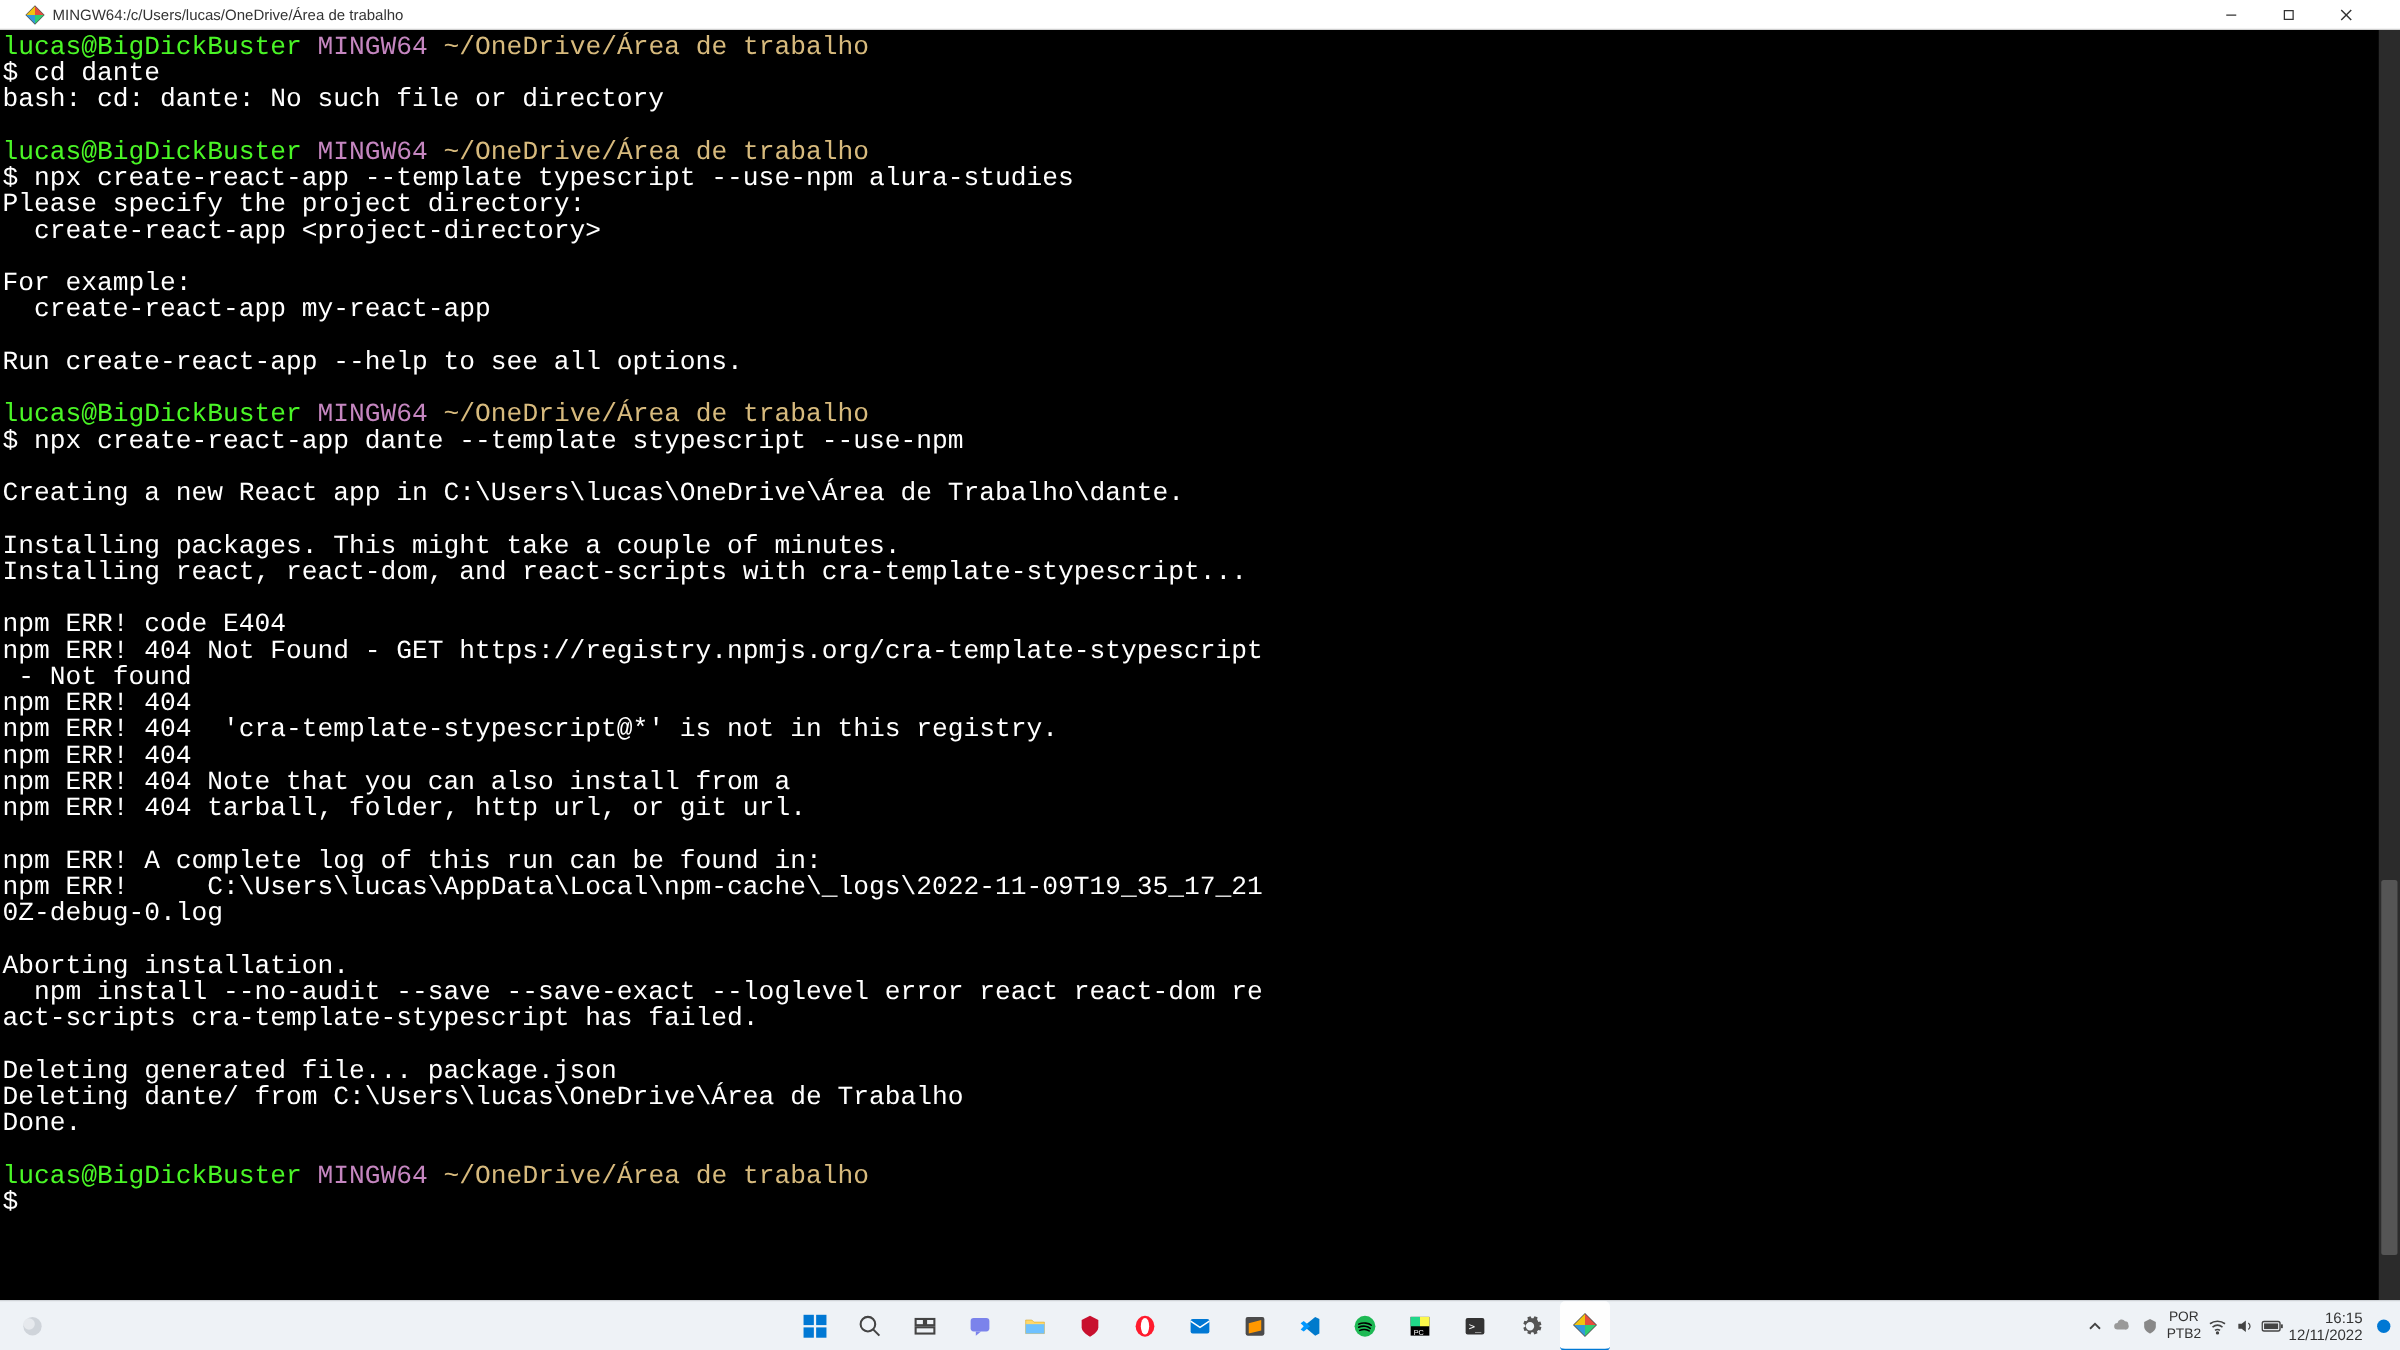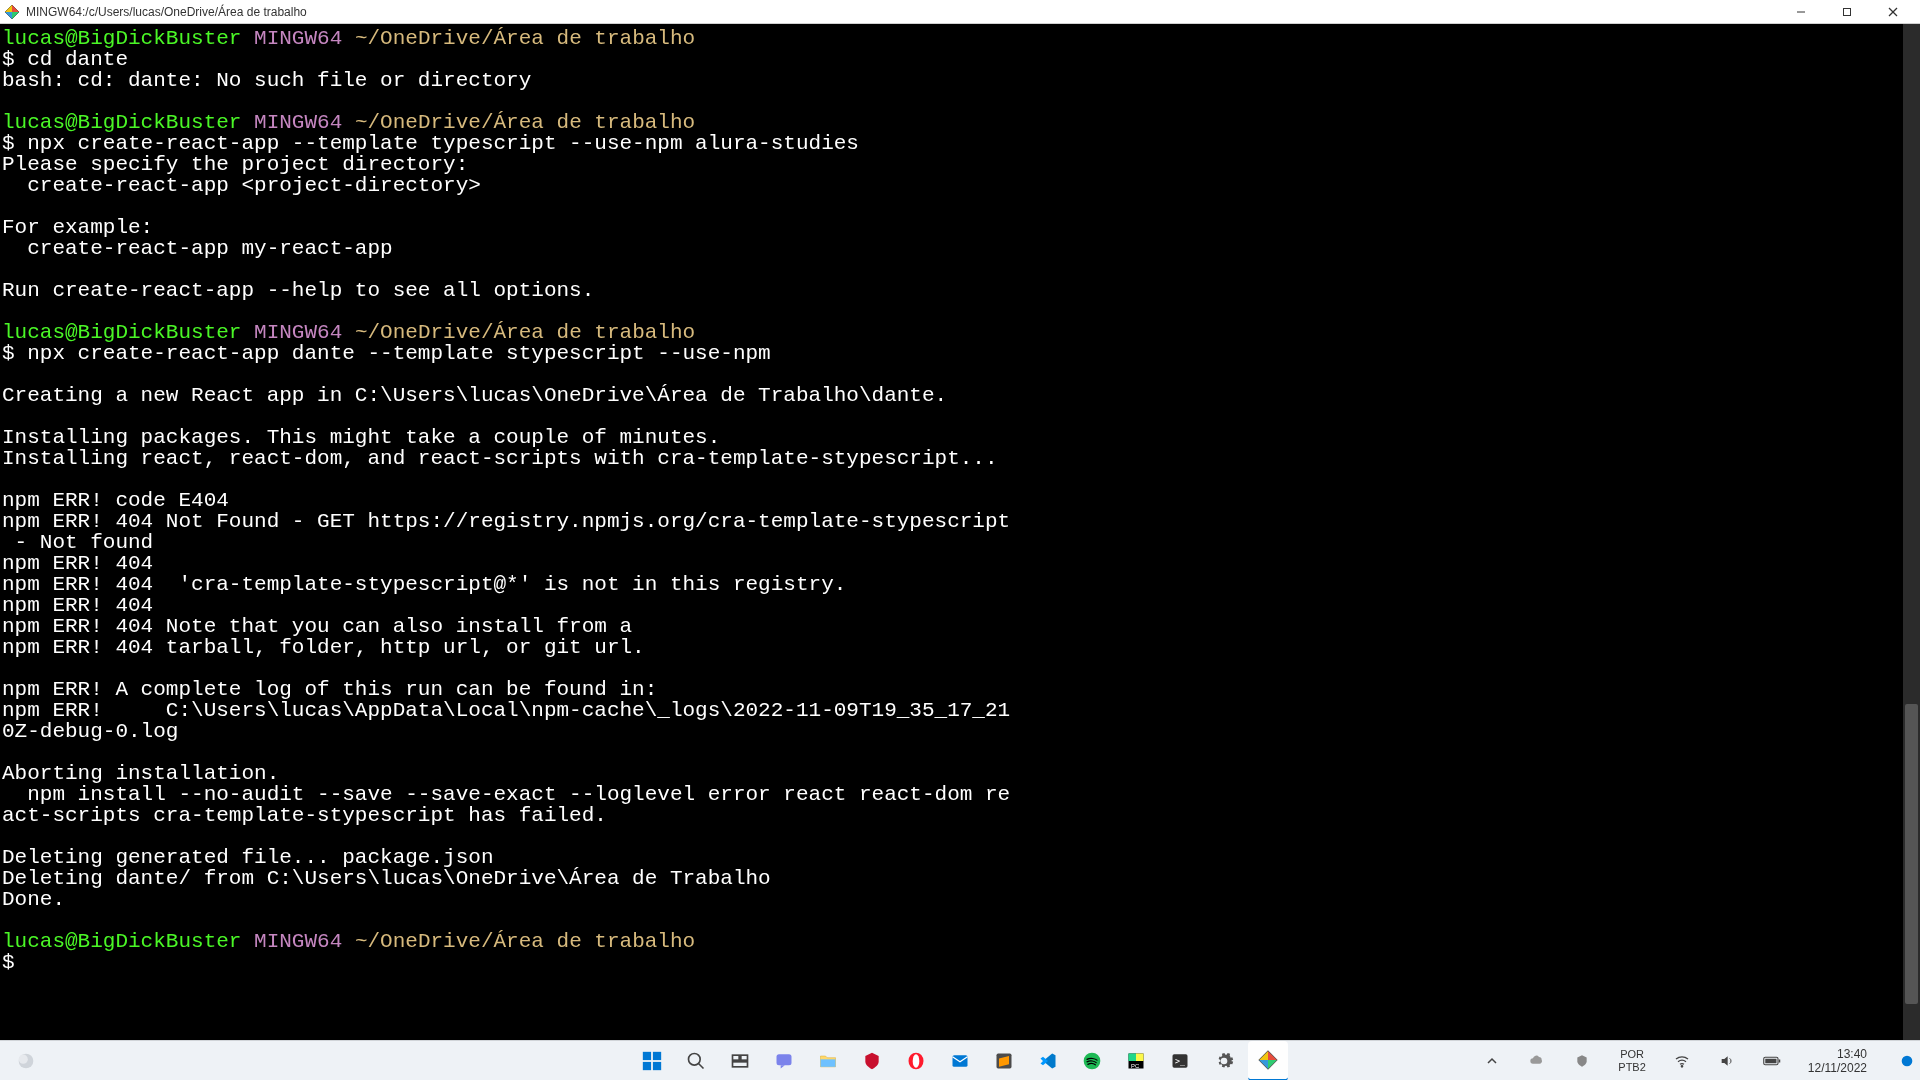--- a/index.html
+++ b/index.html
@@ -4,21 +4,21 @@
 <style>
   * { margin: 0; padding: 0; box-sizing: border-box; }
   html, body { width: 1920px; height: 1080px; overflow: hidden; font-family: "Segoe UI", Tahoma, sans-serif; background: #f0f0f0; }
   
   
   .titlebar {
     height: 24px;
     background: #ffffff;
     display: flex;
     align-items: center;
-    padding: 0 4px;
+    padding: 0 20px;
     font-size: 12px;
     color: #333;
     border-bottom: 1px solid #d0d0d0;
   }
   .titlebar .app-icon {
     width: 16px; height: 16px;
     margin-right: 6px;
     display: inline-flex; align-items: center; justify-content: center;
   }
   .titlebar .title-text { flex: 0 0 auto; }
@@ -74,21 +74,21 @@
   .taskbar .left-cluster {
     position: absolute; left: 6px; top: 0; bottom: 0;
     display: flex; align-items: center;
   }
   .taskbar .center-cluster {
     margin: 0 auto;
     display: flex; align-items: center; gap: 4px;
   }
   .taskbar .right-cluster {
     position: absolute; right: 4px; top: 0; bottom: 0;
-    display: flex; align-items: center; gap: 27px;
+    display: flex; align-items: center; gap: 4px;
     font-size: 12px; color: #333;
   }
   .taskbar .tb-icon {
     width: 40px; height: 40px;
     display: flex; align-items: center; justify-content: center;
     border-radius: 4px;
   }
   .taskbar .tb-icon.active { background: rgba(255,255,255,0.9); border-bottom: 2px solid #0078d4; }
   .taskbar .datetime { text-align: right; line-height: 14px; padding-right: 4px; }
   .taskbar .lang { text-align: center; line-height: 13px; font-size: 11px; }
@@ -279,21 +279,21 @@
         </svg>
     </div>
     <div class="tray-ic">
       <svg width="18" height="12" viewBox="0 0 24 14">
           <rect x="1" y="2" width="19" height="10" rx="2" fill="none" stroke="#444" stroke-width="1.5"></rect>
           <rect x="21" y="5" width="2" height="4" fill="#444"></rect>
           <rect x="3" y="4" width="15" height="6" fill="#444"></rect>
         </svg>
     </div>
     <div class="datetime">
-      <div>13:40</div>
+      <div>16:15</div>
       <div>12/11/2022</div>
     </div>
     <div class="tray-ic">
       <svg width="16" height="16" viewBox="0 0 24 24">
           <circle cx="12" cy="12" r="8" fill="#0078d4"></circle>
         </svg>
     </div>
   </div>
 </div>
 

